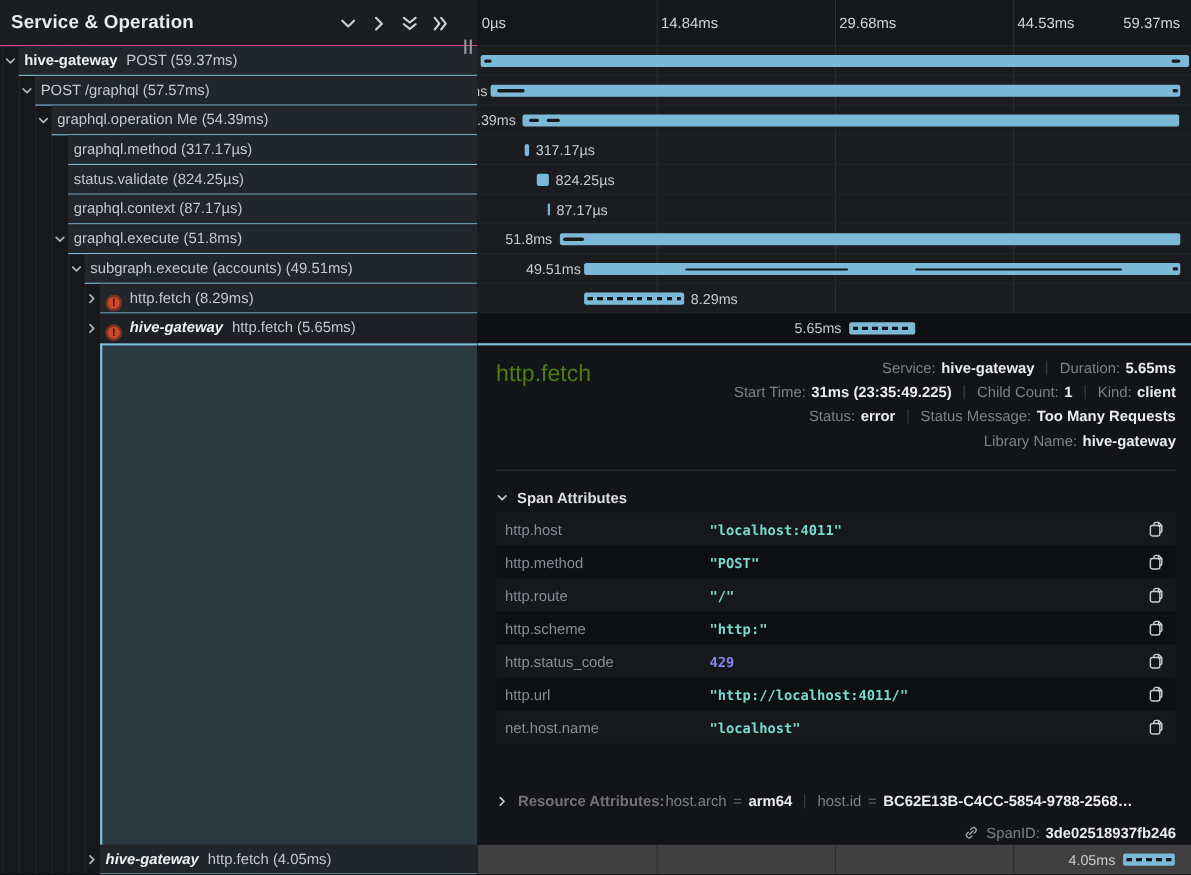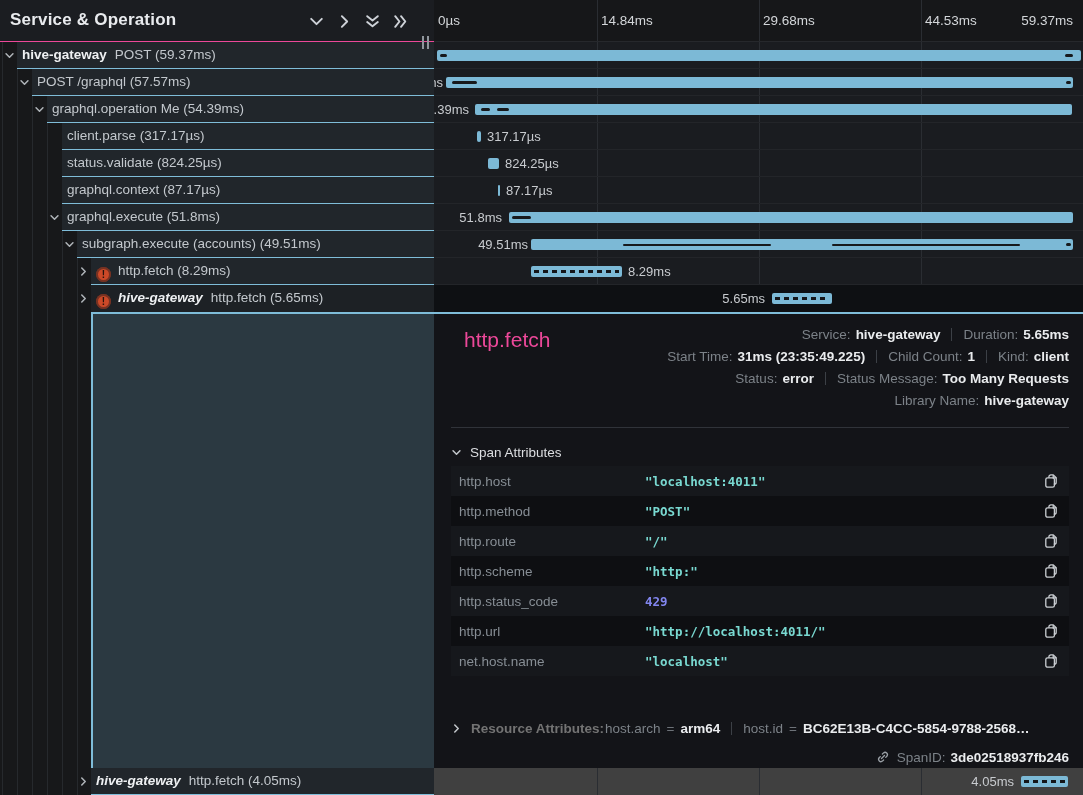--- a/index.html
+++ b/index.html
@@ -44,26 +44,26 @@
   .tl-row.sel { background:#0e1013; border-bottom:none; }
   .bar { position:absolute; top:8px; height:11px; background:#7cb9d6; border-radius:2px; cursor:pointer; }
   .bar.dashed::after { content:""; position:absolute; left:3px; right:3px; top:4px; height:3px;
         background:repeating-linear-gradient(90deg,#14161a 0 5px, transparent 5px 9px); }
   .mark { position:absolute; top:12px; height:3px; background:#17191c; border-radius:1.5px; }
   .mark.thin { top:13px; height:2px; }
   .bar-label { position:absolute; top:0; line-height:27px; font-size:13px; color:#c8cbcf; white-space:nowrap; }
 
   
   .detail { position:relative; height:456px; background:#131418; border-top:2px solid #7fbdd9; }
-  .d-title { position:absolute; left:17px; top:14px; font-size:21px; color:#ec4899;margin-left:13px; }
+  .d-title { position:absolute; left:17px; top:14px; font-size:21px; color:#4d7c0f; }
   .d-meta { position:absolute; right:14px; top:10px; text-align:right; font-size:13.5px; line-height:22px; color:#7c8288; }
   .d-meta b { color:#eaecee; font-weight:bold; margin-left:5px; }
   .mdiv { display:inline-block; width:0; height:13px; border-left:1px solid #3c4046; margin:0 11px; vertical-align:-2px; }
   .d-hr { position:absolute; left:17px; right:14px; top:113px; border-top:1px solid #303339; }
-  .d-sec { position:absolute; left:17px; top:131px; font-size:13.5px; font-weight:normal; color:#dcdee1; cursor:pointer; }
+  .d-sec { position:absolute; left:17px; top:131px; font-size:13.5px; font-weight:bold; color:#dcdee1; cursor:pointer; }
   .d-sec .schev { display:inline-block; width:11px; height:11px; color:#c4c8cc; margin-right:8px; vertical-align:-1px; }
   .d-sec .schev svg { width:100%; height:100%; display:block; }
 
   .attr-table { position:absolute; left:17px; right:14px; top:152px; }
   .attr-row { display:flex; align-items:center; height:30px; padding:0 10px 0 8px; font-size:13.5px; }
   .attr-row:nth-child(odd) { background:#16181c; }
   .attr-row:nth-child(even) { background:#0e0f12; }
   .attr-key { width:186px; flex:none; color:#878e95; overflow:hidden; white-space:nowrap; }
   .attr-val { flex:1; font-family:"DejaVu Sans Mono", monospace; font-size:12.5px; font-weight:bold; white-space:nowrap; overflow:hidden; }
   .attr-val.str { color:#79d9d1; }
@@ -146,21 +146,21 @@
       </div>
       <div class="trow" style="margin-left:47px">
         <span class="chev">
             <svg viewBox="0 0 16 16" fill="none" stroke="currentColor" stroke-width="2.2" stroke-linecap="round" stroke-linejoin="round">
               <polyline points="3,5.5 8,10.5 13,5.5"></polyline>
             </svg>
           </span>
         <span class="lbl">graphql.operation Me (54.39ms)</span>
       </div>
       <div class="trow" style="margin-left:62px">
-        <span class="lbl">client.parse (317.17µs)</span>
+        <span class="lbl">graphql.method (317.17µs)</span>
       </div>
       <div class="trow" style="margin-left:62px">
         <span class="lbl">status.validate (824.25µs)</span>
       </div>
       <div class="trow" style="margin-left:62px">
         <span class="lbl">graphql.context (87.17µs)</span>
       </div>
       <div class="trow" style="margin-left:62px">
         <span class="chev">
             <svg viewBox="0 0 16 16" fill="none" stroke="currentColor" stroke-width="2.2" stroke-linecap="round" stroke-linejoin="round">

